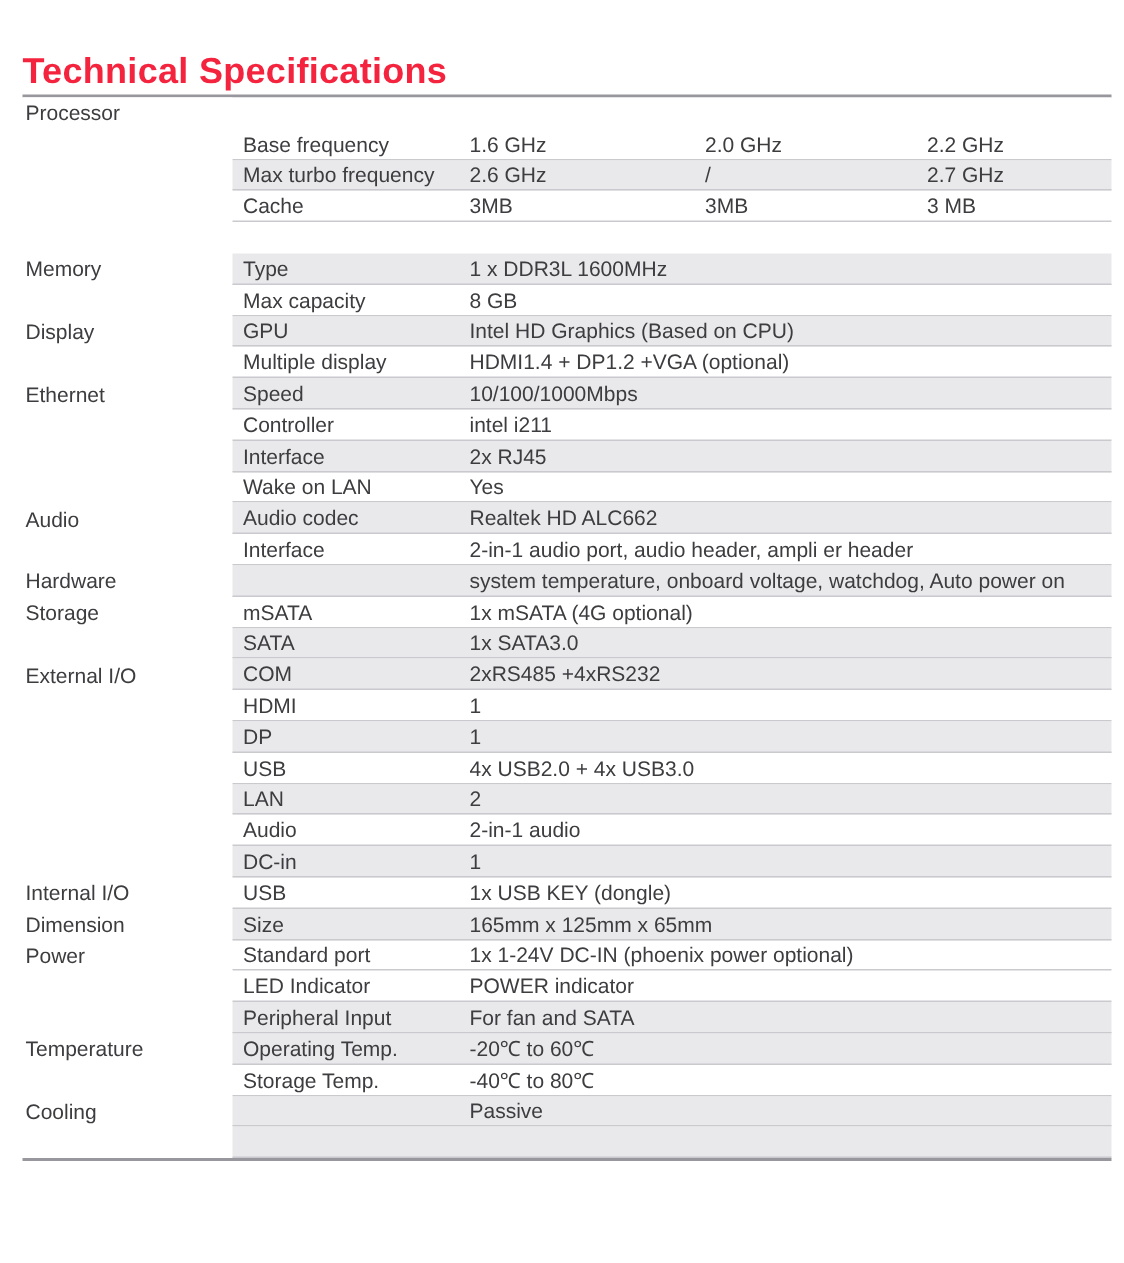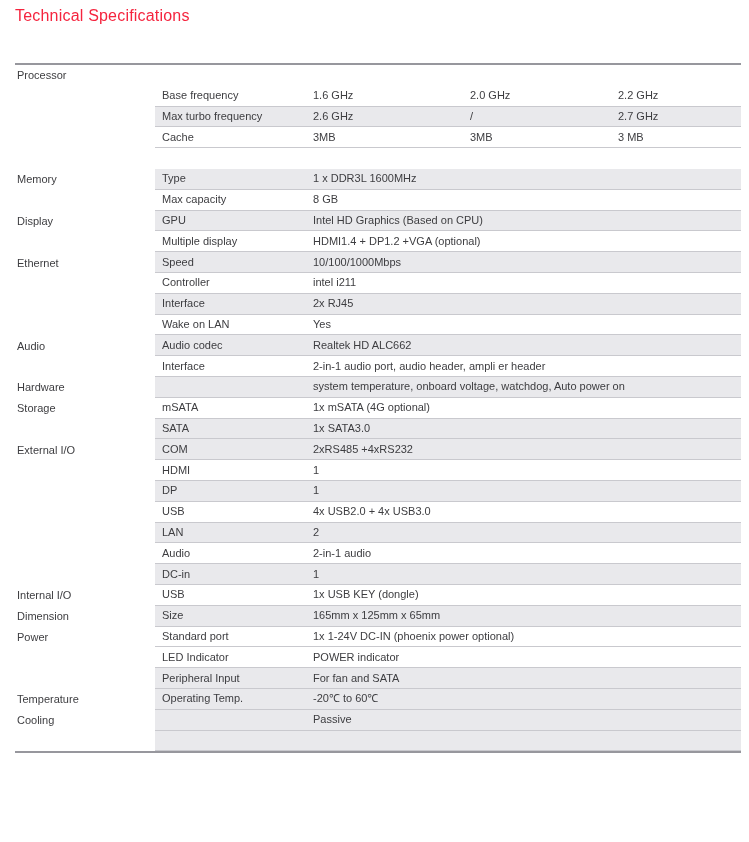--- a/index.html
+++ b/index.html
@@ -11,34 +11,34 @@
   .page {
     position: relative;
     width: 749px;
     height: 842px;
     background: #ffffff;
     overflow: hidden;
   }
   .page-title {
     position: absolute;
     left: 15px;
-    top: 7px;
-    font-size: 16px;
-    font-weight: 400;
+    top: 34px;
+    font-size: 24px;
+    font-weight: 700;
     letter-spacing: 0.2px;
     color: var(--title-red, #f5243e);
     white-space: nowrap;
   }
   .spec-table {
     position: absolute;
     left: 15px;
     top: 63px;
     width: 726px;
     border-top: 2px solid var(--border-dark, #97979d);
-    font-size: 11px;
+    font-size: 14px;
     color: var(--text-color, #3d3d40);
   }
   .row {
     display: flex;
     height: 20.8px;
     background: #ffffff;
   }
   .cat-cell {
     width: 140px;
     display: flex;
@@ -336,20 +336,29 @@
       </div>
       <div class="row gray">
         <div class="cat-cell">Temperature</div>
         <div class="shaded">
           <div class="cell key">Operating Temp.</div>
           <div class="cell value">-20℃ to 60℃</div>
           <div class="cell value"></div>
           <div class="cell value"></div>
         </div>
       </div>
+      <div class="row">
+        <div class="cat-cell"></div>
+        <div class="shaded">
+          <div class="cell key">Storage Temp.</div>
+          <div class="cell value">-40℃ to 80℃</div>
+          <div class="cell value"></div>
+          <div class="cell value"></div>
+        </div>
+      </div>
       <div class="row gray">
         <div class="cat-cell">Cooling</div>
         <div class="shaded">
           <div class="cell key"></div>
           <div class="cell value">Passive</div>
           <div class="cell value"></div>
           <div class="cell value"></div>
         </div>
       </div>
       <div class="row gray">

